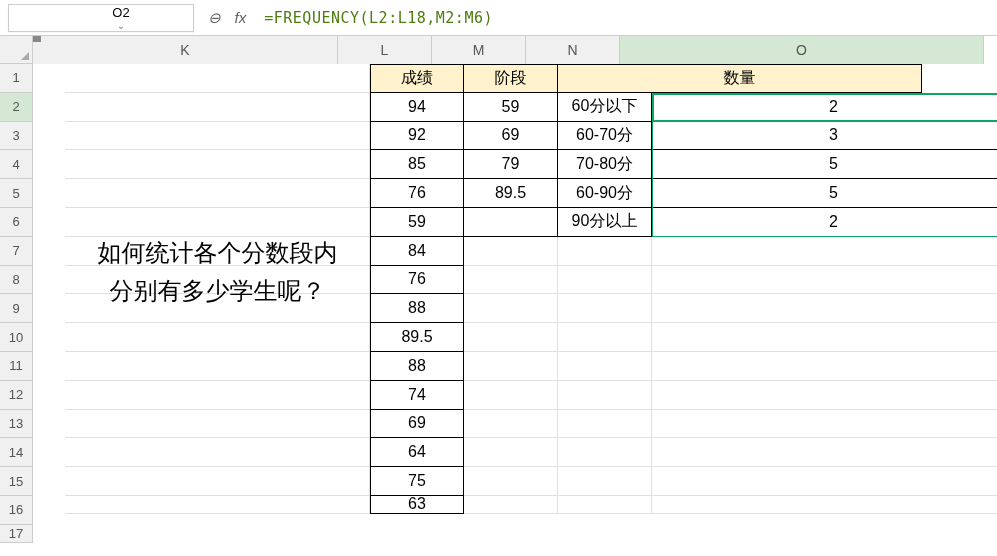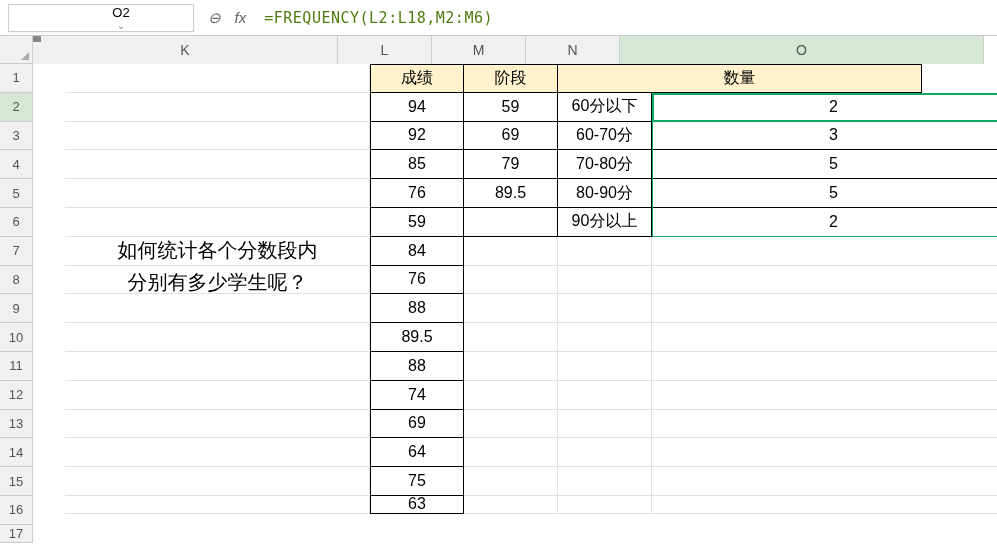--- a/index.html
+++ b/index.html
@@ -166,21 +166,21 @@
     }
     .cell.data-bordered {
       border-right: 1px solid #000;
       border-bottom: 1px solid #000;
       background: #fff;
     }
     .cell.data-left-border {
       border-left: 1px solid #000;
     }
     .big-text-cell {
-      font-size: 20px;
+      font-size: 24px;
       line-height: 1.6;
       text-align: center;
       display: flex;
       align-items: center;
       justify-content: center;
       position: absolute;
       left: 0;
       top: 0;
       width: 305px;
       height: 490px;
@@ -297,21 +297,21 @@
           <div class="cell col-K"></div>
           <div class="cell col-L data-bordered data-left-border">85</div>
           <div class="cell col-M data-bordered">79</div>
           <div class="cell col-N data-bordered">70-80分</div>
           <div class="cell col-O data-bordered">5</div>
         </div>
         <div class="row">
           <div class="cell col-K"></div>
           <div class="cell col-L data-bordered data-left-border">76</div>
           <div class="cell col-M data-bordered">89.5</div>
-          <div class="cell col-N data-bordered">80-90分</div>
+          <div class="cell col-N data-bordered">60-90分</div>
           <div class="cell col-O data-bordered">5</div>
         </div>
         <div class="row">
           <div class="cell col-K"></div>
           <div class="cell col-L data-bordered data-left-border">59</div>
           <div class="cell col-M data-bordered"></div>
           <div class="cell col-N data-bordered">90分以上</div>
           <div class="cell col-O data-bordered">2</div>
         </div>
 

